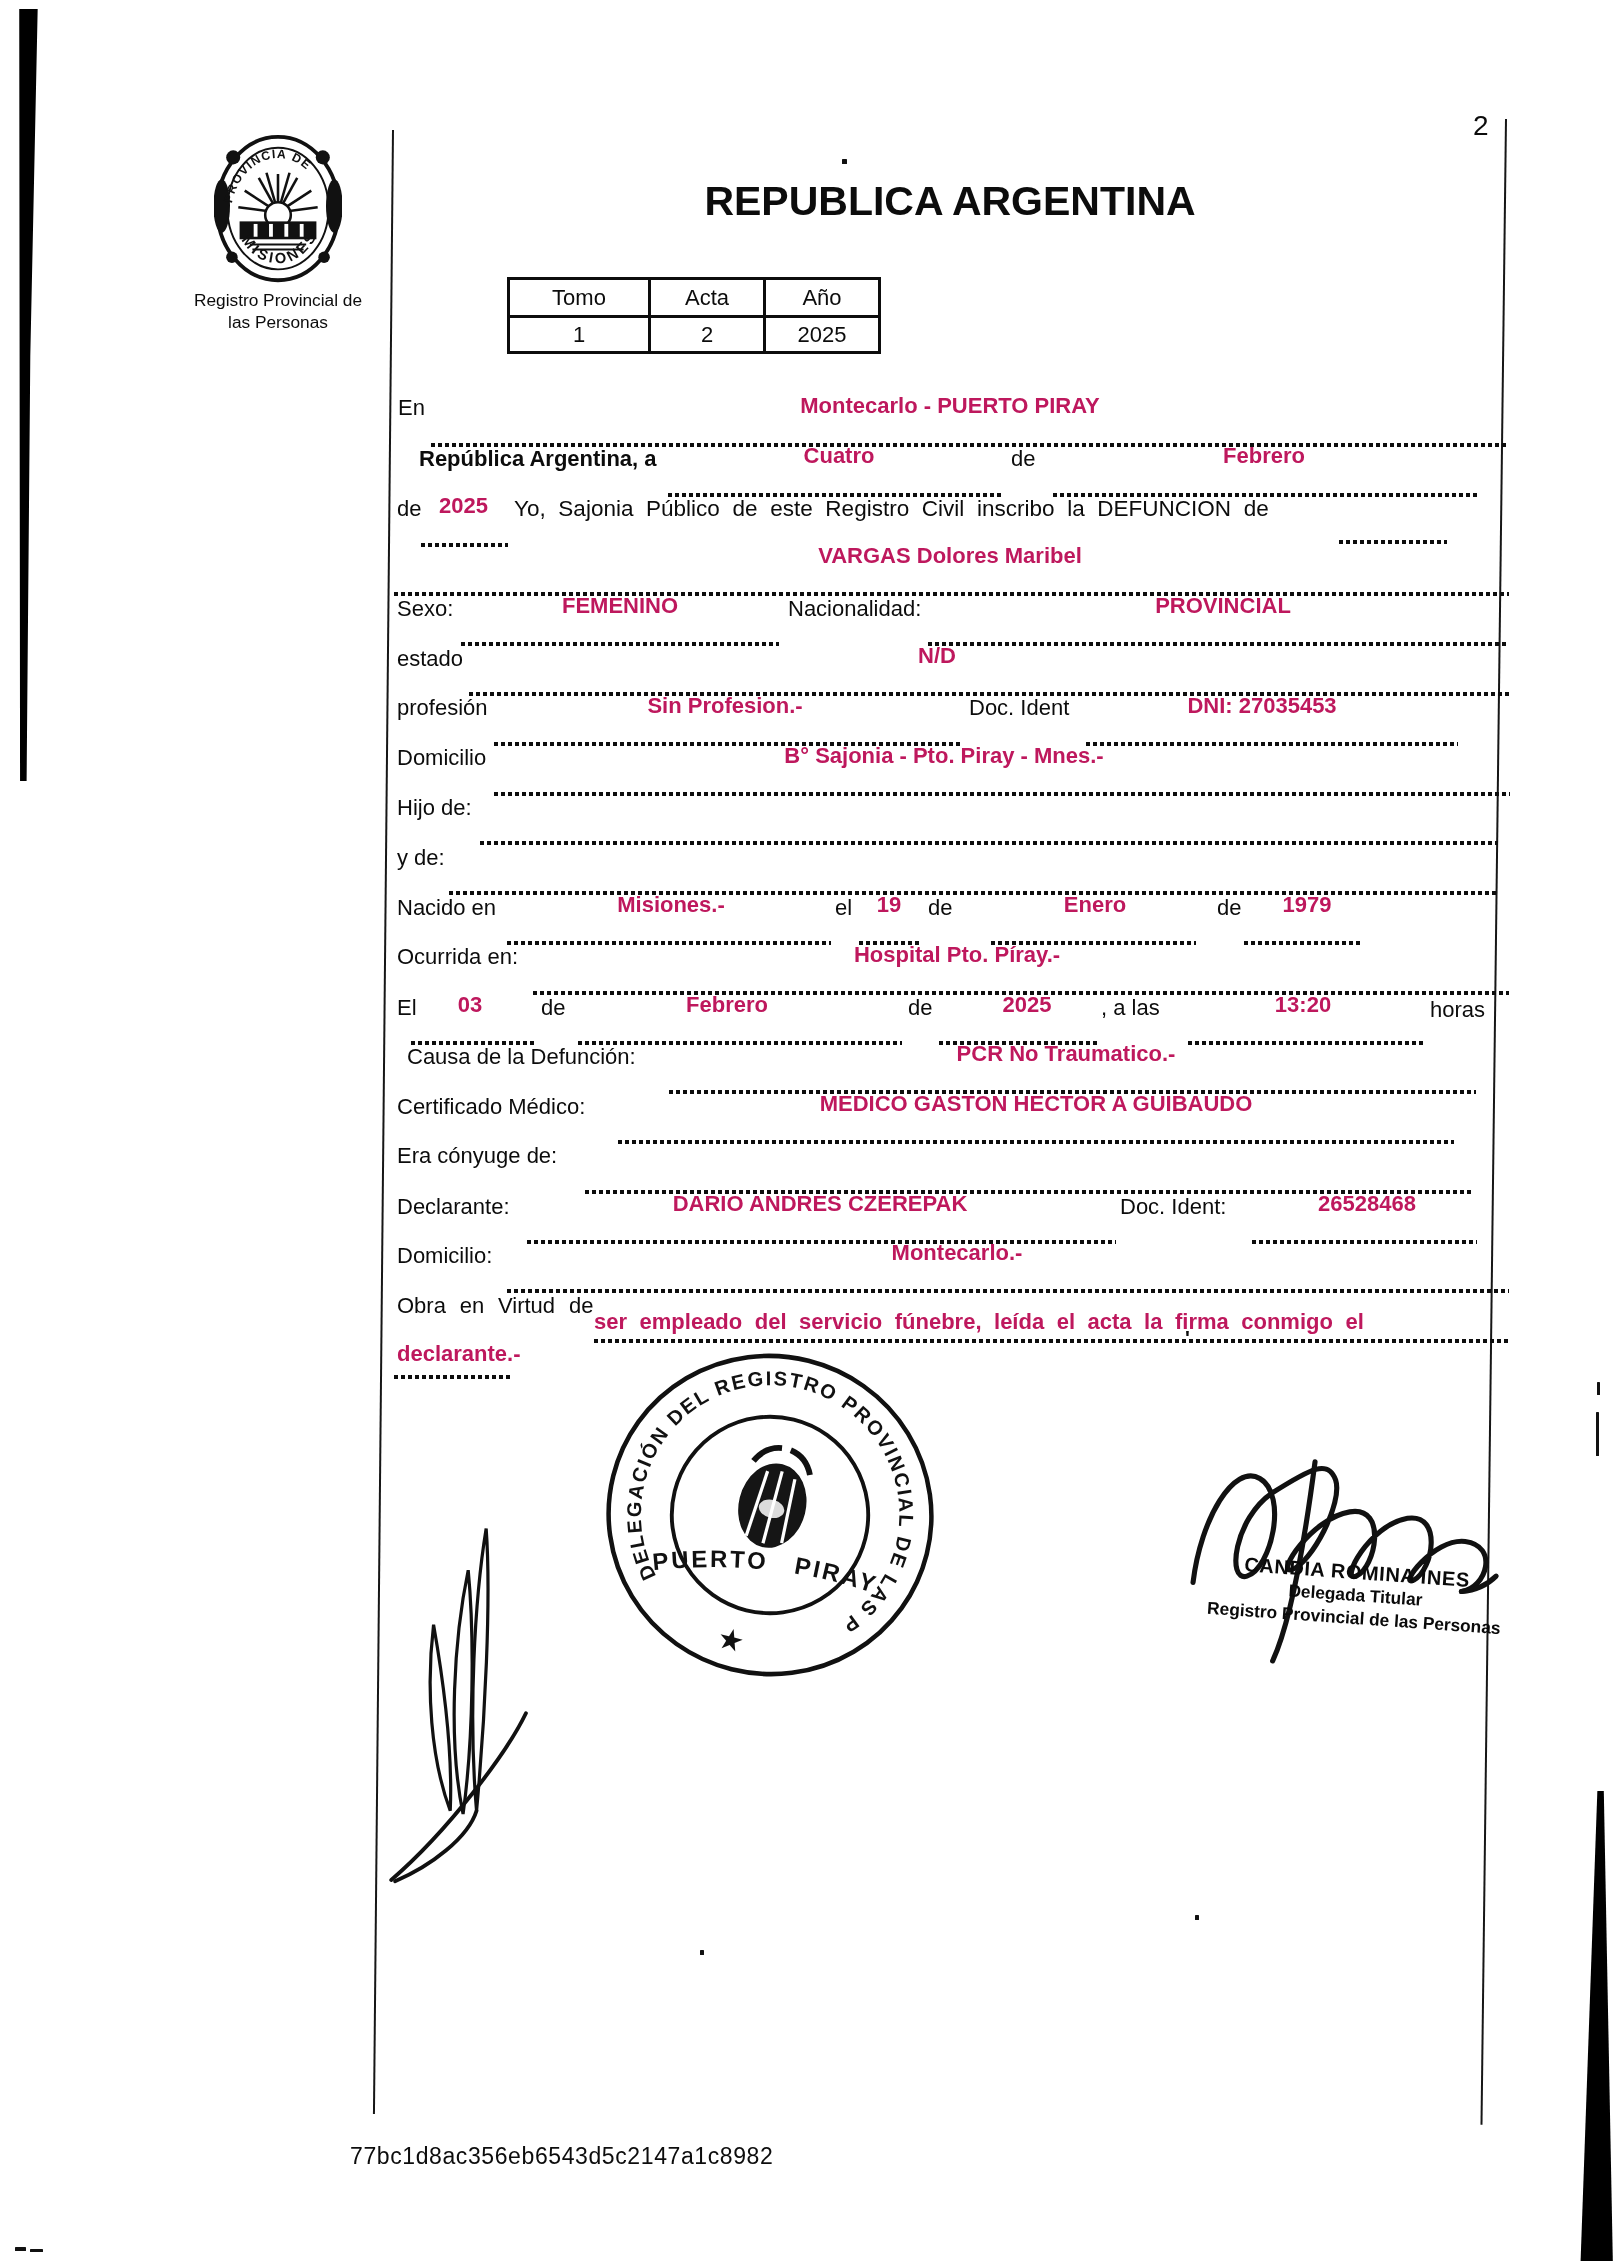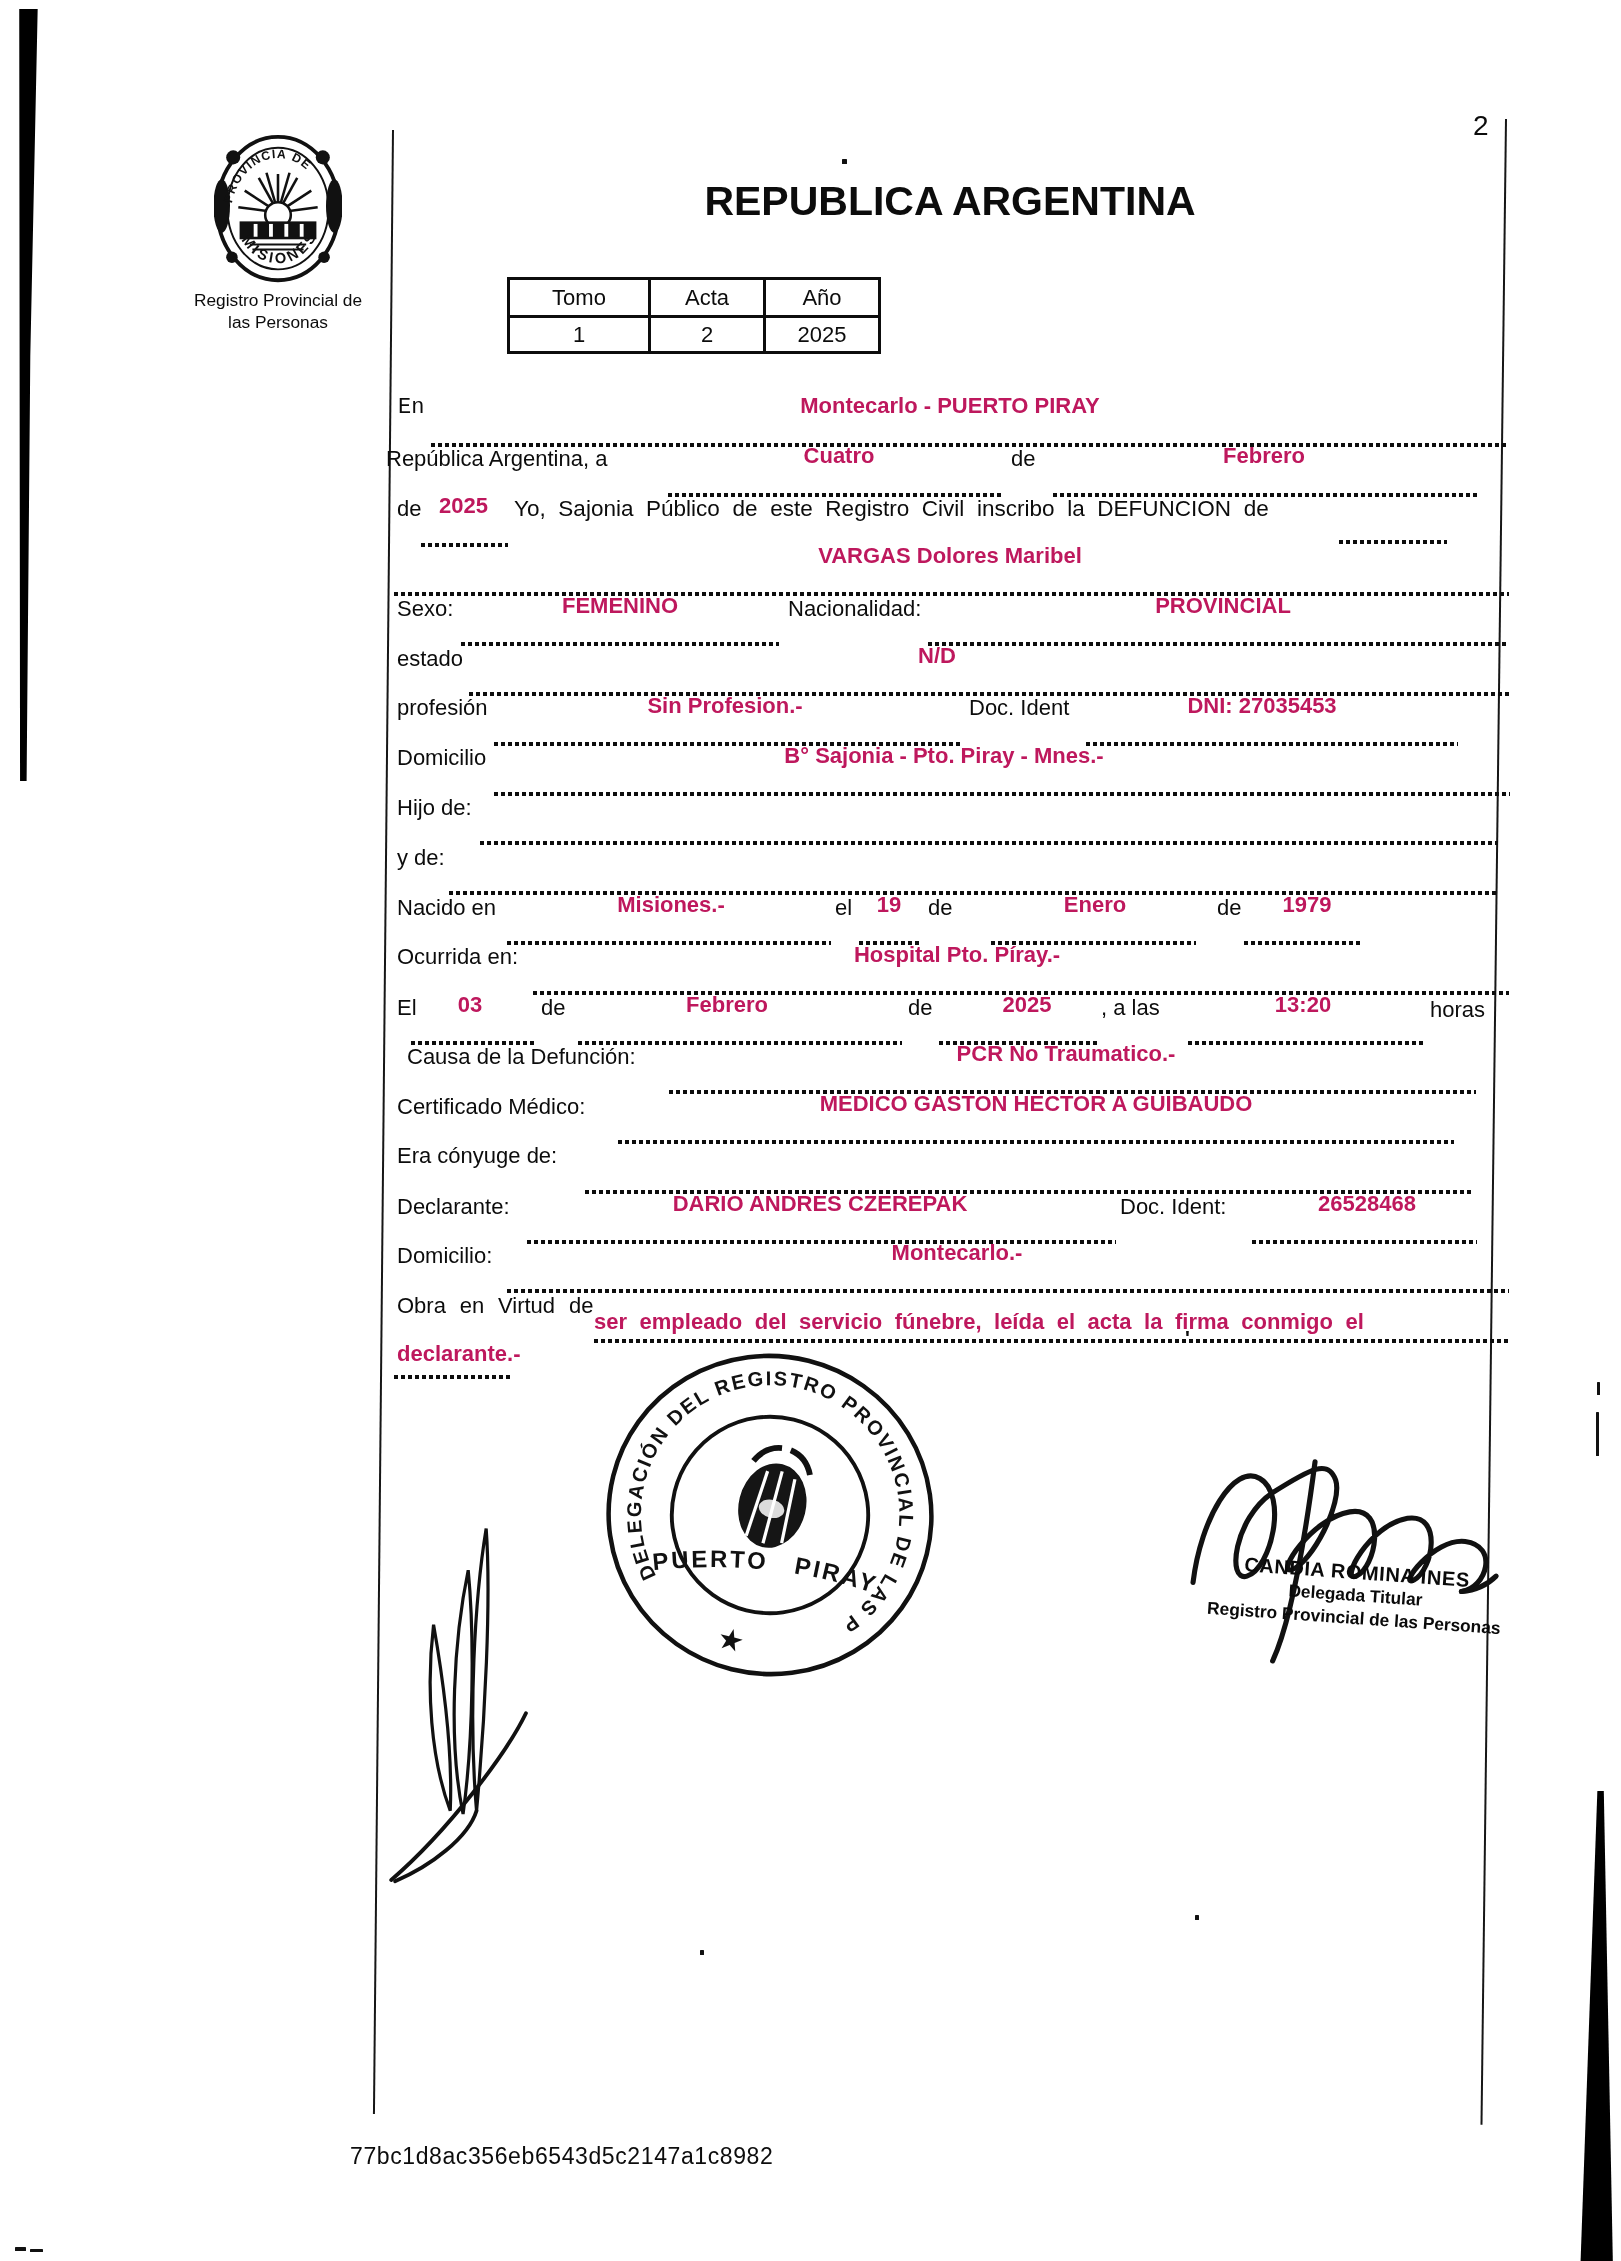--- a/index.html
+++ b/index.html
@@ -108,25 +108,25 @@
     </tr>
     <tr class="vrow">
       <td>1</td>
       <td>2</td>
       <td>2025</td>
     </tr>
   </tbody>
     </table>
 
 
-  <div class="lbl" style="left:398px;top:395px;font-family:Liberation Mono, monospace;">En</div>
+  <div class="lbl" style="left:398px;top:395px;">En</div>
   <div class="val" style="left:950px;top:393px;">Montecarlo - PUERTO PIRAY</div>
   <div class="dl" style="left:431px;top:443px;width:1076px;"></div>
 
-  <div class="lbl" style="left:386px;top:446px;">República Argentina, a</div>
+  <div class="lbl" style="left:419px;top:446px;font-weight:bold;">República Argentina, a</div>
   <div class="val" style="left:839px;top:443px;">Cuatro</div>
   <div class="lbl" style="left:1011px;top:446px;">de</div>
   <div class="val" style="left:1264px;top:443px;">Febrero</div>
   <div class="dl" style="left:668px;top:493px;width:334px;"></div>
   <div class="dl" style="left:1053px;top:493px;width:427px;"></div>
 
   <div class="lbl" style="left:397px;top:496px;">de</div>
   <div class="val vleft" style="left:439px;top:493px;">2025</div>
   <div class="lbl" style="left:514px;top:496px;font-size:22.5px;word-spacing:6.4px;">Yo, Sajonia Público de este Registro Civil inscribo la DEFUNCION de</div>
   <div class="dl" style="left:421px;top:543px;width:87px;"></div>

